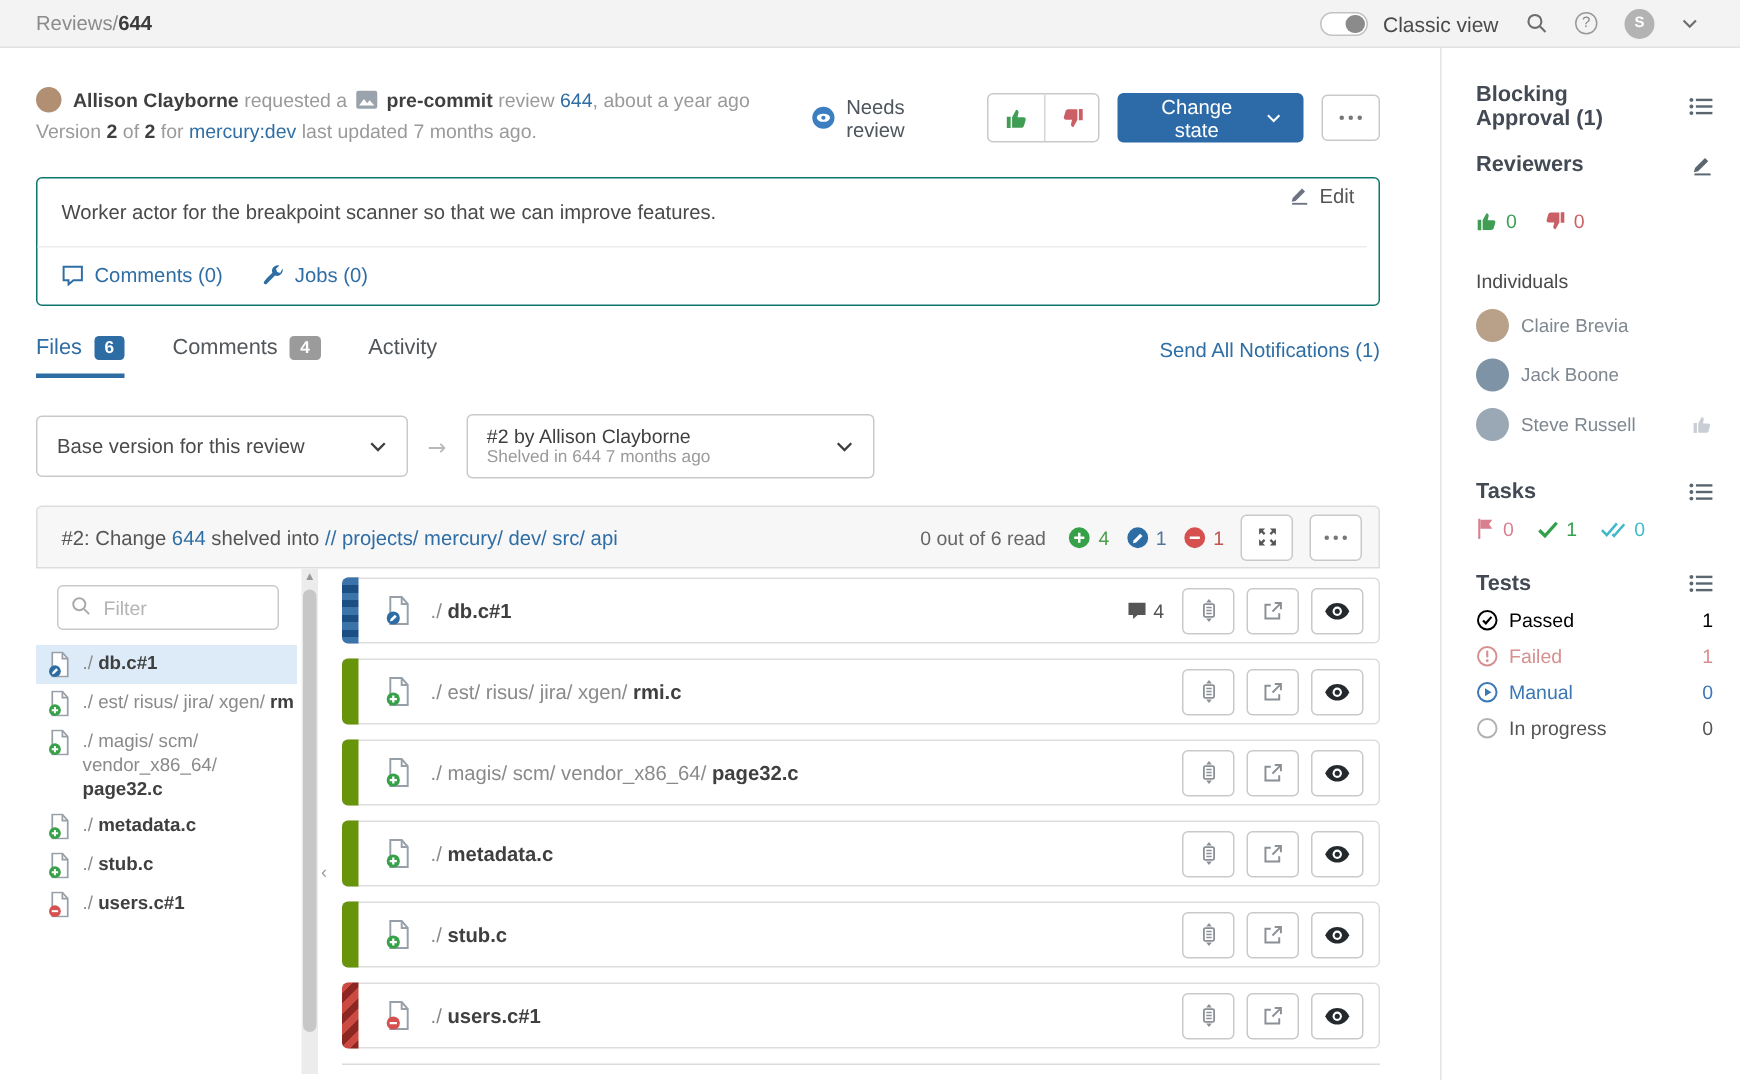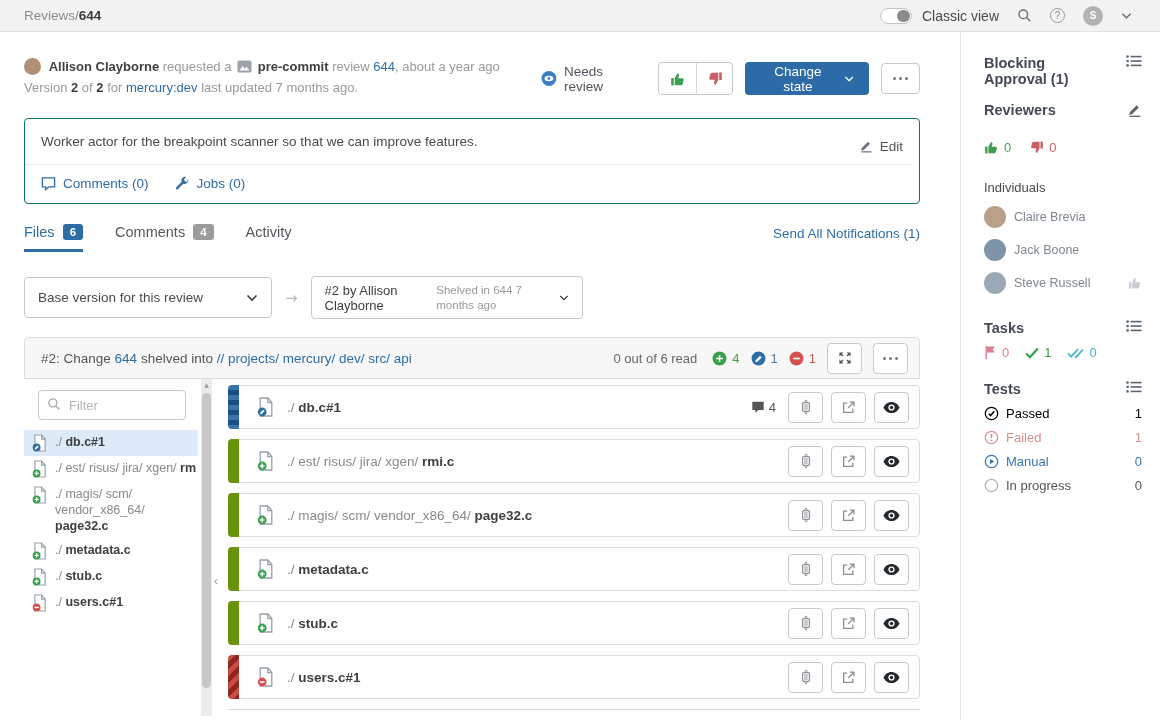--- a/index.html
+++ b/index.html
@@ -39,42 +39,42 @@
   .vote-group button + button { border-left:1px solid #d6d6d6; }
   .vote-up { color:#3f9e53; }
   .vote-down { color:#cb5f66; }
   .btn-primary { background:#2d6ba8; color:#fff; border-radius:4px; height:33px; padding:0 15px; font-size:13.5px; display:flex; align-items:center; gap:9px; }
   .btn-more { border:1px solid #c9c9c9; border-radius:4px; background:#fff; height:31px; width:41px; display:flex; align-items:center; justify-content:center; gap:3px; }
   .btn-more .dot { width:3px; height:3px; border-radius:50%; background:#777; }
 
   
   .desc-card { position:relative; border:1px solid #0f766e; border-radius:4px; margin-top:20px; }
   .desc-text { padding:15px 90px 0 16px; color:#4a4a4a; font-size:13.5px; }
-  .desc-edit { position:absolute; top:19px; right:16px; display:flex; align-items:center; gap:7px; color:#555; font-size:13.5px; }
+  .desc-edit { position:absolute; top:3px; right:16px; display:flex; align-items:center; gap:7px; color:#555; font-size:13.5px; }
   .desc-edit svg { color:#6b7280; }
   .desc-div { border-top:1px solid #ececec; margin:15px 8px 0 0; }
   .desc-links { display:flex; gap:26px; padding:11px 16px 12px; }
   .desc-links a { display:flex; align-items:center; gap:7px; font-size:13.5px; }
 
   
   .tabs { display:flex; align-items:center; margin-top:20px; }
   .tab { display:flex; align-items:center; gap:8px; font-size:14.5px; color:#52575c; padding-bottom:9px; border-bottom:3px solid transparent; margin-right:32px; }
   .tab.active { color:#2e6da4; border-bottom-color:#2e6da4; }
   .badge { font-size:11.5px; color:#fff; border-radius:3px; padding:2px 7px; font-weight:bold; }
   .badge-blue { background:#2e6da4; }
   .badge-gray { background:#9b9b9b; }
   .send-all { margin-left:auto; font-size:13.5px; padding-bottom:9px; }
 
   
   .selectors { display:flex; align-items:center; gap:13px; margin-top:24px; }
   .selbox { border:1px solid #c9c9c9; border-radius:4px; background:#fff; display:flex; align-items:center; padding:7px 13px; cursor:pointer; }
   .selbox .chev { color:#3f3f3f; margin-left:auto; }
   .sel-base { width:248px; height:41px; font-size:13.5px; color:#4a4a4a; }
   .sel-target { width:272px; height:43px; }
-  .sel-target .two-line { display:flex; flex-direction:row; line-height:15px; }
+  .sel-target .two-line { display:flex; flex-direction:column; line-height:15px; }
   .sel-title { font-size:13px; color:#3f3f3f; }
   .sel-sub { font-size:11.5px; color:#9a9a9a; }
   .sel-arrow { color:#b9b9b9; font-size:15px; font-family:"DejaVu Sans",sans-serif; }
 
   
   .files-head { margin-top:18px; height:42px; background:#f7f7f7; border:1px solid #ddd; border-radius:4px 4px 0 0; display:flex; align-items:center; padding:0 11px 0 16px; }
   .fh-title { font-size:13.5px; color:#555; }
   .fh-right { margin-left:auto; display:flex; align-items:center; gap:11px; }
   .read-status { color:#666; font-size:13px; margin-right:4px; }
   .cnt { display:flex; align-items:center; gap:5px; font-size:13px; }
@@ -111,21 +111,21 @@
   .strip-delete { background:repeating-linear-gradient(135deg,#cb4a42 0 5px,#8c2721 5px 10px); }
   .fname { margin-left:12px; font-size:13.5px; color:#8a8a8a; white-space:nowrap; overflow:hidden; }
   .fname .fb { color:#3f3f3f; font-weight:bold; }
   .frow-actions { margin-left:auto; display:flex; align-items:center; gap:8px; }
   .comment-cnt { display:flex; align-items:center; gap:4px; color:#555; font-size:13px; margin-right:4px; }
   .ibtn { border:1px solid #c9c9c9; border-radius:4px; background:#fff; width:35px; height:31px; display:flex; align-items:center; justify-content:center; color:#8a9096; }
   .ibtn.dark { color:#24292e; }
   .rows-tail { border-top:1px solid #dcdcdc; }
 
   
-  .sb-row { display:flex; align-items:flex-start;gap:40px; }
+  .sb-row { display:flex; align-items:center;gap:40px; }
   .sb-h { font-size:14.5px; font-weight:bold; color:#434a54; }
   .sb-ic { margin-left:auto; color:#5b6770; display:flex; }
   .sb-votes { margin-top:22px; display:flex; align-items:center; gap:18px; font-size:13px; }
   .sv { display:flex; align-items:center; gap:5px; }
   .sv-up { color:#3f9e53; } .sv-down { color:#cb5f66; }
   .sb-sub { margin-top:25px; font-size:13px; color:#4a4a4a; }
   .person { display:flex; align-items:center; gap:8px; margin-top:11px; }
   .pav { width:22px; height:22px; border-radius:50%; }
   .pname { color:#7e8790; font-size:12.5px; }
   .p-vote { margin-left:auto; color:#c9ced4; display:flex; }

